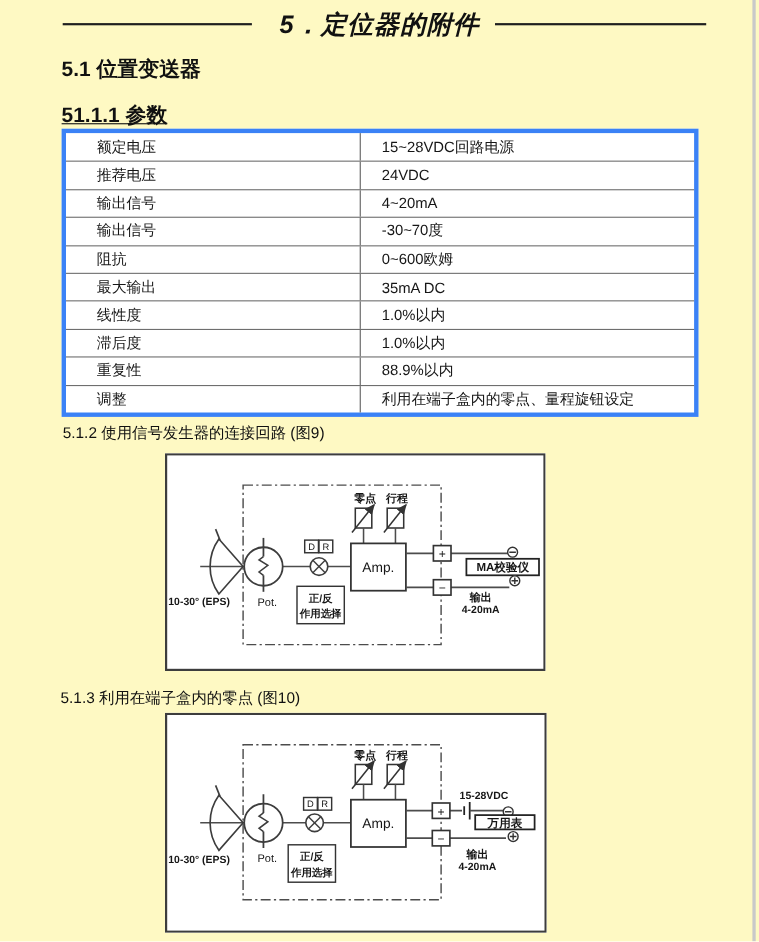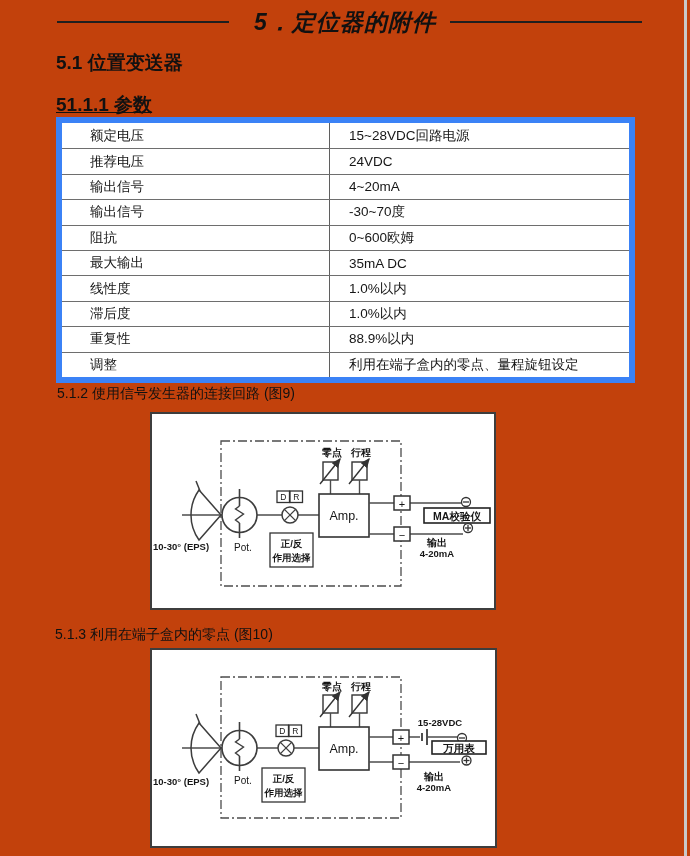--- a/index.html
+++ b/index.html
@@ -1,35 +1,35 @@
 <!DOCTYPE html>
 <html><head>
 <meta charset="utf-8">
 <style>
   html,body{margin:0;padding:0;background:#ffffff;}
   .page{
-    position:relative;width:690px;height:856px;background:#c2410c;
+    position:relative;width:690px;height:856px;background:#fef9c3;
     font-family:"Liberation Sans",sans-serif;color:#141414;overflow:hidden;
   }
   .abs{position:absolute;}
   
   .doc-title{
     top:7px;left:0;width:690px;text-align:center;
     font-size:23px;font-weight:bold;font-style:italic;letter-spacing:1px;color:#111;
   }
   .title-rule{height:2px;background:#1f1f1f;top:21px;}
   .rule-left{left:57px;width:172px;}
   .rule-right{left:450px;width:192px;}
   
   .h-bold{font-size:19px;font-weight:bold;color:#111;}
   .h-reg{font-size:14px;font-weight:normal;color:#111;}
   
   .spec-table{
     top:117px;left:56px;width:579px;
-    border:6px solid #3b82f6;box-sizing:border-box;background:#fff;
+    border:4px solid #3b82f6;box-sizing:border-box;background:#fff;
   }
   .spec-row{display:flex;height:25.4px;border-top:1px solid #6e6e6e;box-sizing:border-box;}
   .spec-row:first-child{border-top:none;}
   .spec-label{
     width:268px;box-sizing:border-box;border-right:1px solid #5f5f5f;
     display:flex;align-items:center;padding-left:28px;font-size:13.5px;color:#161616;
   }
   .spec-value{
     flex:1;display:flex;align-items:center;padding-left:19px;font-size:13.5px;color:#161616;
   }

